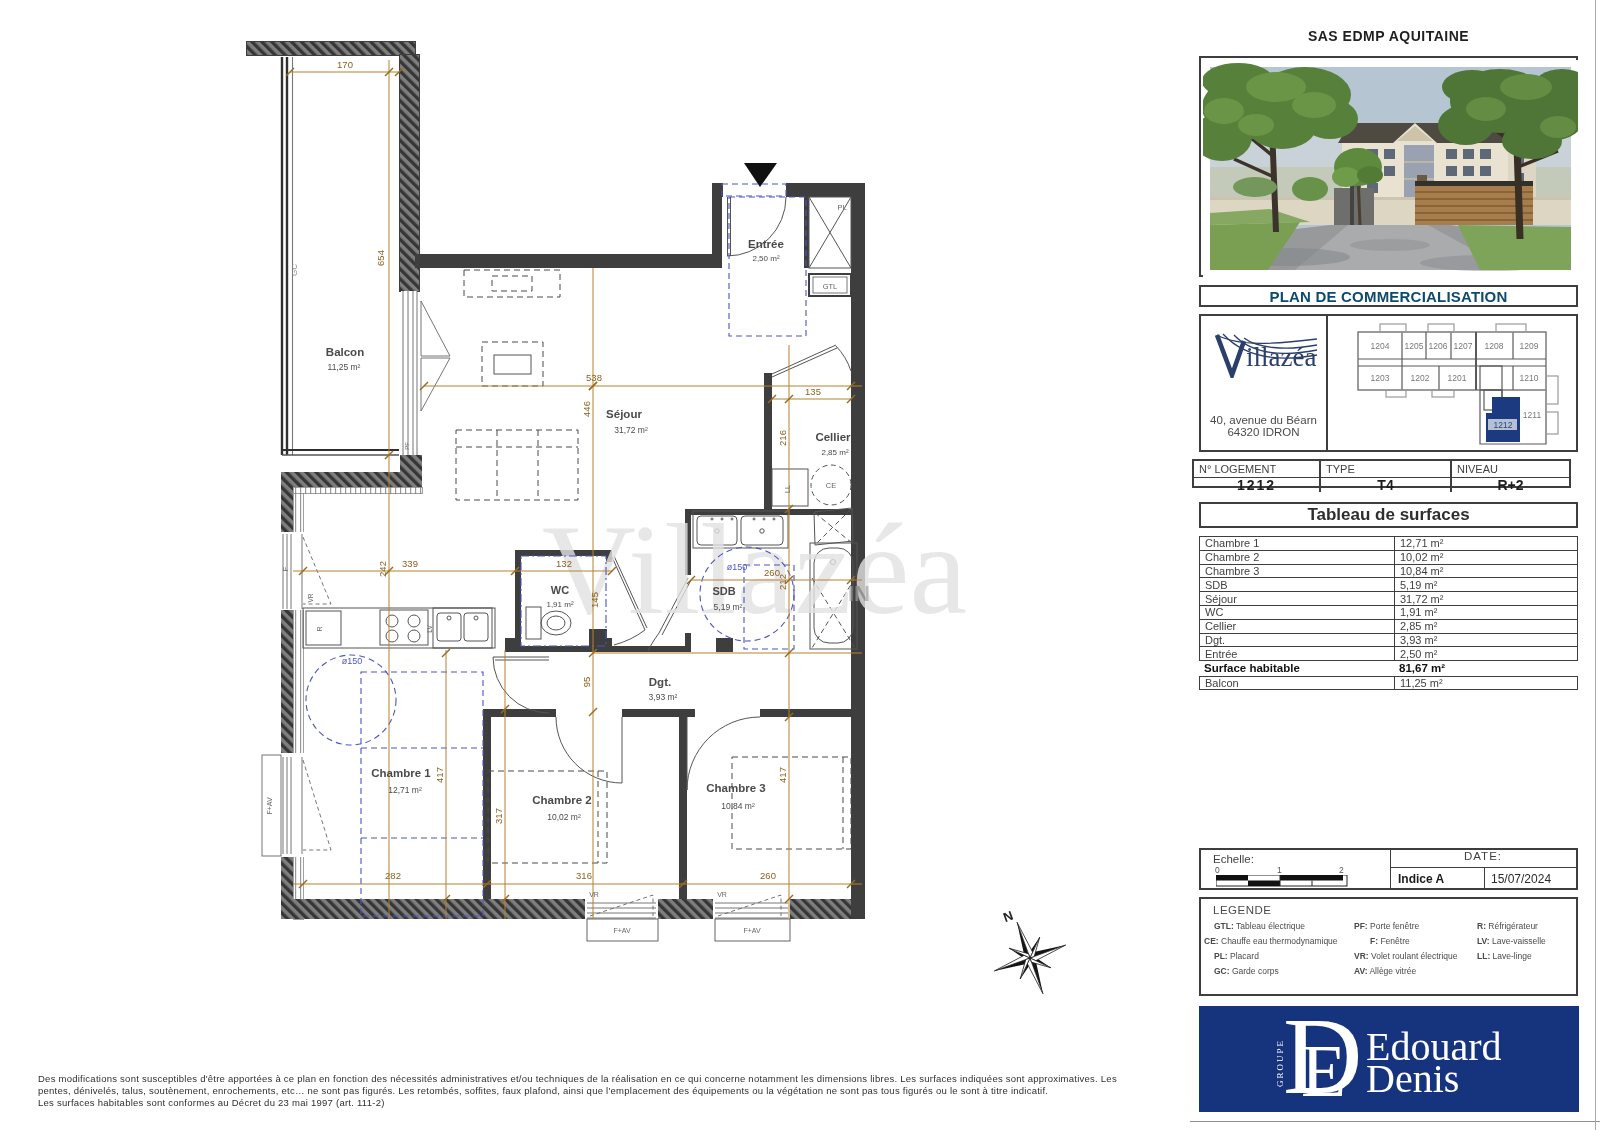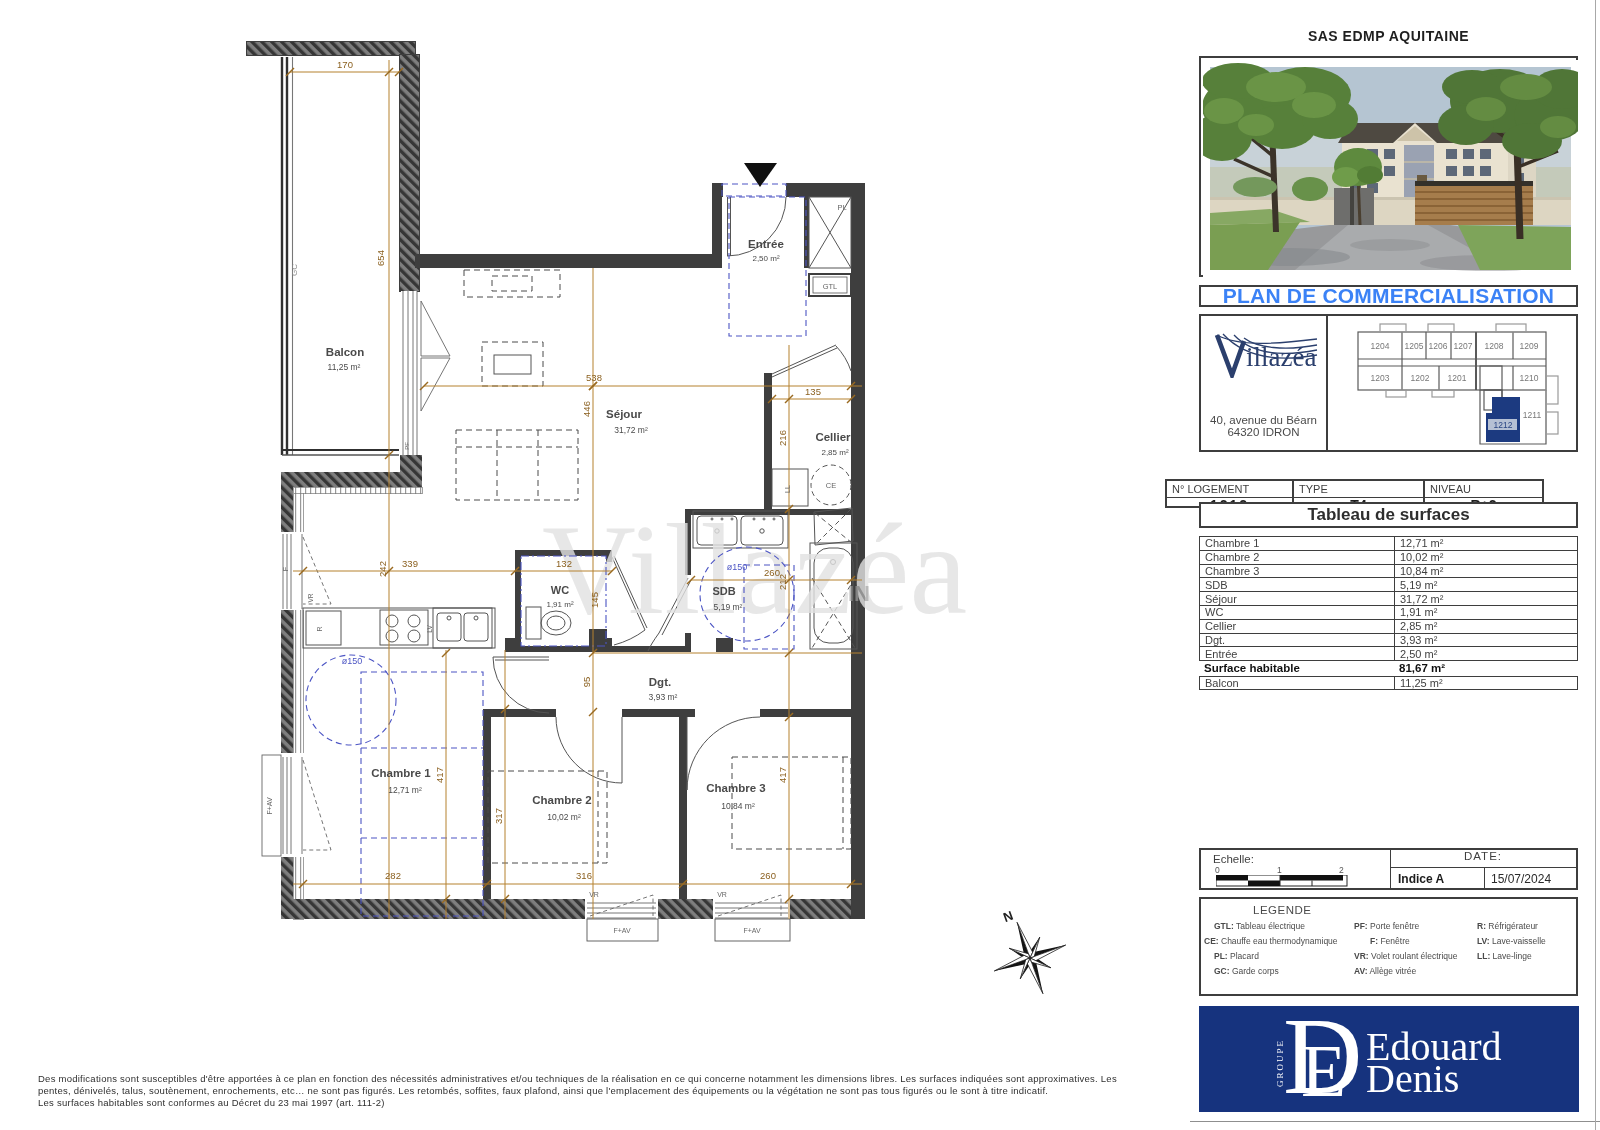--- a/index.html
+++ b/index.html
@@ -114,21 +114,21 @@
 <path d="M150 158 L148 108" stroke="#4a3f30" stroke-width="3" fill="none"></path>
 <ellipse cx="148" cy="100" rx="24" ry="19" fill="#5e8a3e"></ellipse>
 <ellipse cx="136" cy="110" rx="14" ry="10" fill="#6f9c4a"></ellipse>
 <ellipse cx="160" cy="108" rx="13" ry="9" fill="#527c35"></ellipse>
 <ellipse cx="100" cy="122" rx="18" ry="12" fill="#68914a"></ellipse>
 <ellipse cx="45" cy="120" rx="22" ry="10" fill="#74985c"></ellipse>
 </g>
 </svg>
 </div>
 
-<div class="bx ctr" style="left:1199px;top:285px;width:379px;height:22px;font-size:21px;font-weight:bold;letter-spacing:0.2px;color:#3b82f6;">PLAN DE COMMERCIALISATION</div>
+<div class="bx ctr" style="left:1199px;top:285px;width:379px;height:22px;font-size:15px;font-weight:bold;letter-spacing:0.2px;color:#0c4a6e;">PLAN DE COMMERCIALISATION</div>
 
 <div class="bx" style="left:1199px;top:314px;width:379px;height:138px;">
   <div class="abs" style="left:0;top:0;width:125px;height:134px;border-right:2px solid #3e3e3e;">
     <div class="abs" style="left:45px;top:26px;font-family:'Liberation Serif',serif;font-size:27px;color:#2b3f6d;">illazéa</div>
     <svg width="106" height="46" viewBox="0 0 106 46" style="position:absolute;left:12px;top:16px;">
       <g stroke="#2b3f6d" fill="none">
       <path d="M4 3 L19 43 L31 9" stroke-width="4.6"></path>
       <path d="M10 2 C 32 26, 66 30, 104 23" stroke-width="1.3"></path>
       <path d="M21 3 C 38 21, 68 25, 104 18" stroke-width="1.3"></path>
       <path d="M31 6 C 44 16, 72 19, 104 13" stroke-width="1.3"></path>
@@ -176,21 +176,21 @@
       <text x="201" y="33">1209</text>
       <text x="52" y="65">1203</text>
       <text x="92" y="65">1202</text>
       <text x="129" y="65">1201</text>
       <text x="201" y="65">1210</text>
       <text x="204" y="102">1211</text>
     </g>
   </svg>
 </div>
 
-<div class="bx" style="left:1165px;top:459px;width:379px;height:29px;margin-top:20px;">
+<div class="bx" style="left:1192px;top:459px;width:379px;height:29px;">
   <div class="abs" style="left:0;top:0;width:125px;height:31px;border-right:2px solid #3e3e3e;">
     <div class="abs" style="left:5px;top:2px;font-size:11px;color:#3f3f3f;">N° LOGEMENT</div>
     <div class="abs" style="left:0;top:16px;width:125px;border-top:1.5px solid #3e3e3e;"></div>
     <div class="abs" style="left:0;top:16px;width:125px;text-align:center;font-size:14px;font-weight:bold;color:#1d1d1d;letter-spacing:2px;">1212</div>
   </div>
   <div class="abs" style="left:127px;top:0;width:129px;height:31px;border-right:2px solid #3e3e3e;">
     <div class="abs" style="left:5px;top:2px;font-size:11px;color:#3f3f3f;">TYPE</div>
     <div class="abs" style="left:0;top:16px;width:129px;border-top:1.5px solid #3e3e3e;"></div>
     <div class="abs" style="left:0;top:16px;width:129px;text-align:center;font-size:14px;font-weight:bold;color:#1d1d1d;">T4</div>
   </div>
@@ -284,21 +284,21 @@
   <div class="abs" style="left:189px;top:0;width:186px;height:38px;">
     <div class="abs" style="left:0;top:0;width:186px;text-align:center;font-size:11.5px;color:#3f3f3f;"><span style="letter-spacing:1px;">DATE:</span></div>
     <div class="abs" style="left:0;top:17px;width:186px;border-top:1.5px solid #3e3e3e;"></div>
     <div class="abs" style="left:94px;top:17px;height:21px;border-left:1.5px solid #3e3e3e;"></div>
     <div class="abs" style="left:8px;top:22px;font-size:12px;font-weight:bold;color:#1d1d1d;">Indice A</div>
     <div class="abs" style="left:101px;top:22px;font-size:12px;color:#2a2a2a;">15/07/2024</div>
   </div>
 </div>
 
 <div class="bx" style="left:1199px;top:897px;width:379px;height:99px;font-size:8.5px;color:#4a4a4a;">
-  <div class="abs" style="left:12px;top:5px;font-size:11.5px;letter-spacing:0.5px;margin-left:40px;">LEGENDE</div>
+  <div class="abs" style="left:12px;top:5px;font-size:11.5px;letter-spacing:0.5px;">LEGENDE</div>
   <div class="abs" style="left:13px;top:22px;"><b>GTL:</b> Tableau électrique</div>
   <div class="abs" style="left:3px;top:37px;"><b>CE:</b> Chauffe eau thermodynamique</div>
   <div class="abs" style="left:13px;top:52px;"><b>PL:</b> Placard</div>
   <div class="abs" style="left:13px;top:67px;"><b>GC:</b> Garde corps</div>
   <div class="abs" style="left:153px;top:22px;"><b>PF:</b> Porte fenêtre</div>
   <div class="abs" style="left:169px;top:37px;"><b>F:</b> Fenêtre</div>
   <div class="abs" style="left:153px;top:52px;"><b>VR:</b> Volet roulant électrique</div>
   <div class="abs" style="left:153px;top:67px;"><b>AV:</b> Allège vitrée</div>
   <div class="abs" style="left:276px;top:22px;text-align:center;"><b>R:</b> Réfrigérateur</div>
   <div class="abs" style="left:276px;top:37px;"><b>LV:</b> Lave-vaisselle</div>

